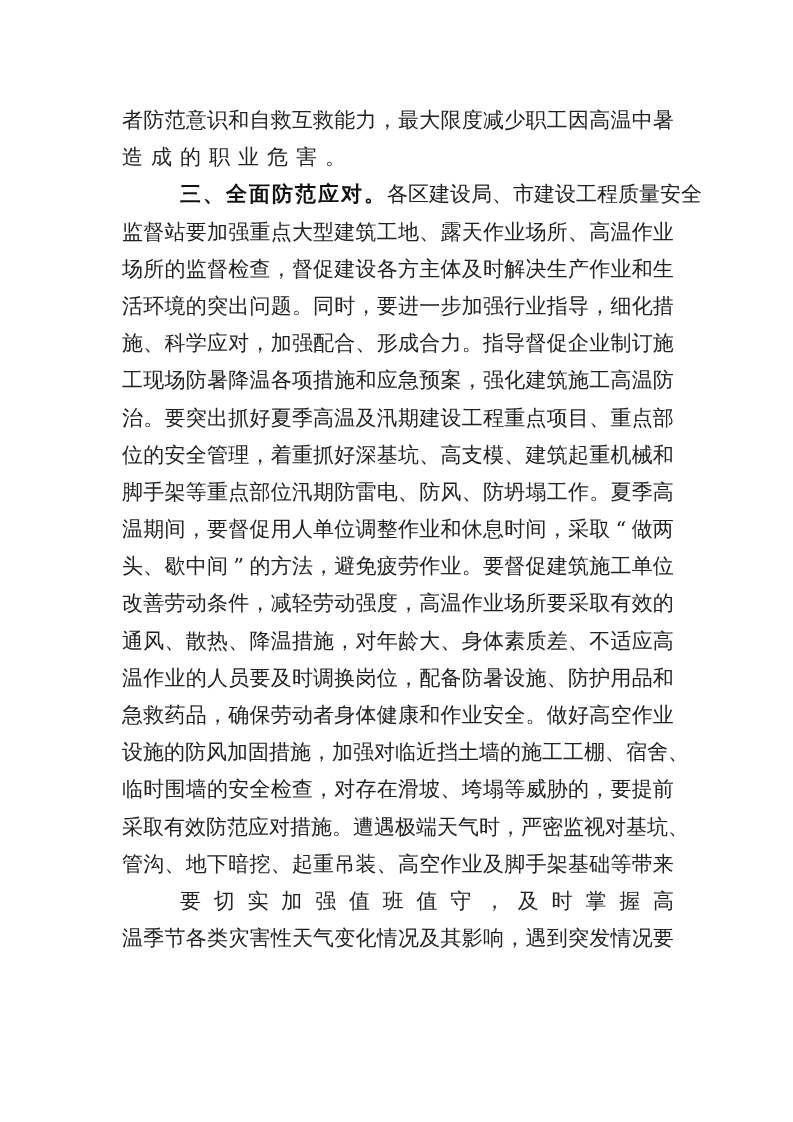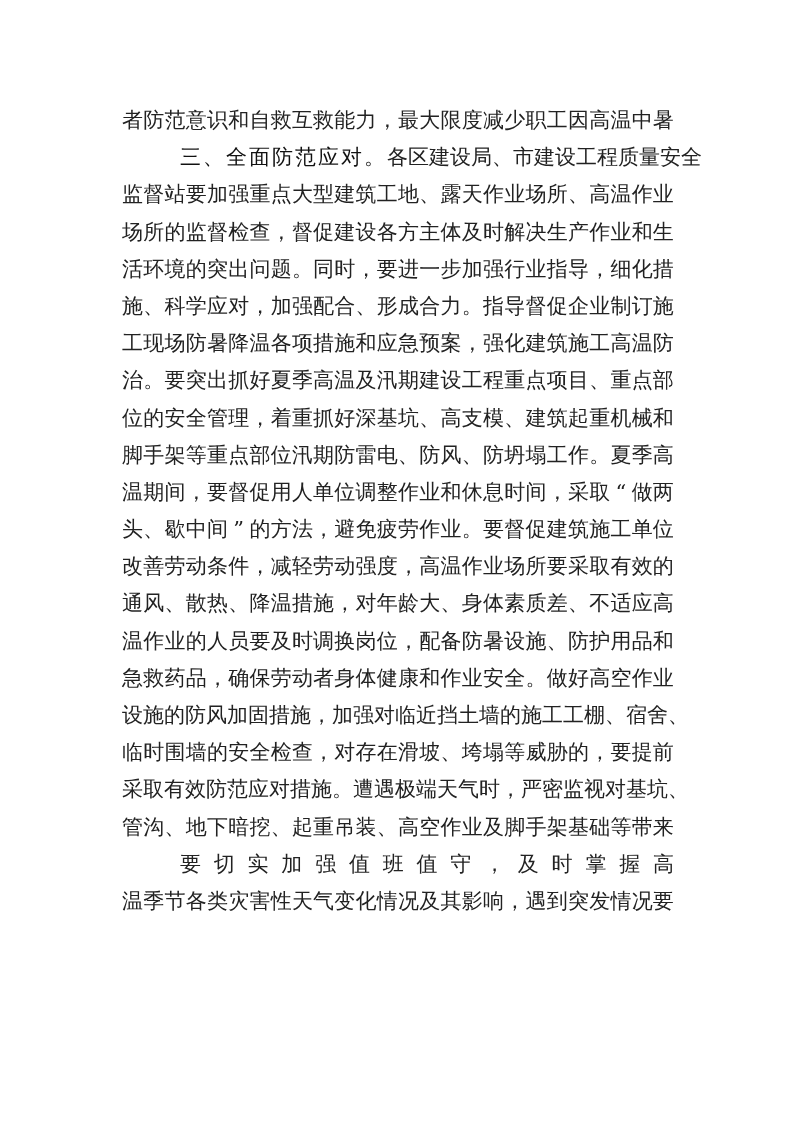--- a/index.html
+++ b/index.html
@@ -36,21 +36,21 @@
     .line.justify span.ch {
       display: inline-block;
       width: 21px;
       text-align: center;
     }
     .indent {
       padding-left: 58px;
     }
     .bold {
       font-family: "DejaVu Sans", "Liberation Sans", sans-serif;
-      font-weight: normal;
+      font-weight: bold;
       color: #111111;
       letter-spacing: 2px;
     }
   </style>
 </head>
 <body>
 
 <div class="page">
 
   <div>
@@ -75,20 +75,21 @@
         <span class="ch">减</span>
         <span class="ch">少</span>
         <span class="ch">职</span>
         <span class="ch">工</span>
         <span class="ch">因</span>
         <span class="ch">高</span>
         <span class="ch">温</span>
         <span class="ch">中</span>
         <span class="ch">暑</span>
       </div>
+    <div class="line">造成的职业危害。</div>
   </div>
 
   <div>
     <div class="line indent" style="display: flex;">
       <span class="bold">三、全面防范应对。</span>
         <span class="full" style="display: flex; flex: 1 1 0%; justify-content: space-between; letter-spacing: 0px;">
           <span style="display: inline-block; width: 21px; text-align: center;">各</span>
           <span style="display: inline-block; width: 21px; text-align: center;">区</span>
           <span style="display: inline-block; width: 21px; text-align: center;">建</span>
           <span style="display: inline-block; width: 21px; text-align: center;">设</span>

